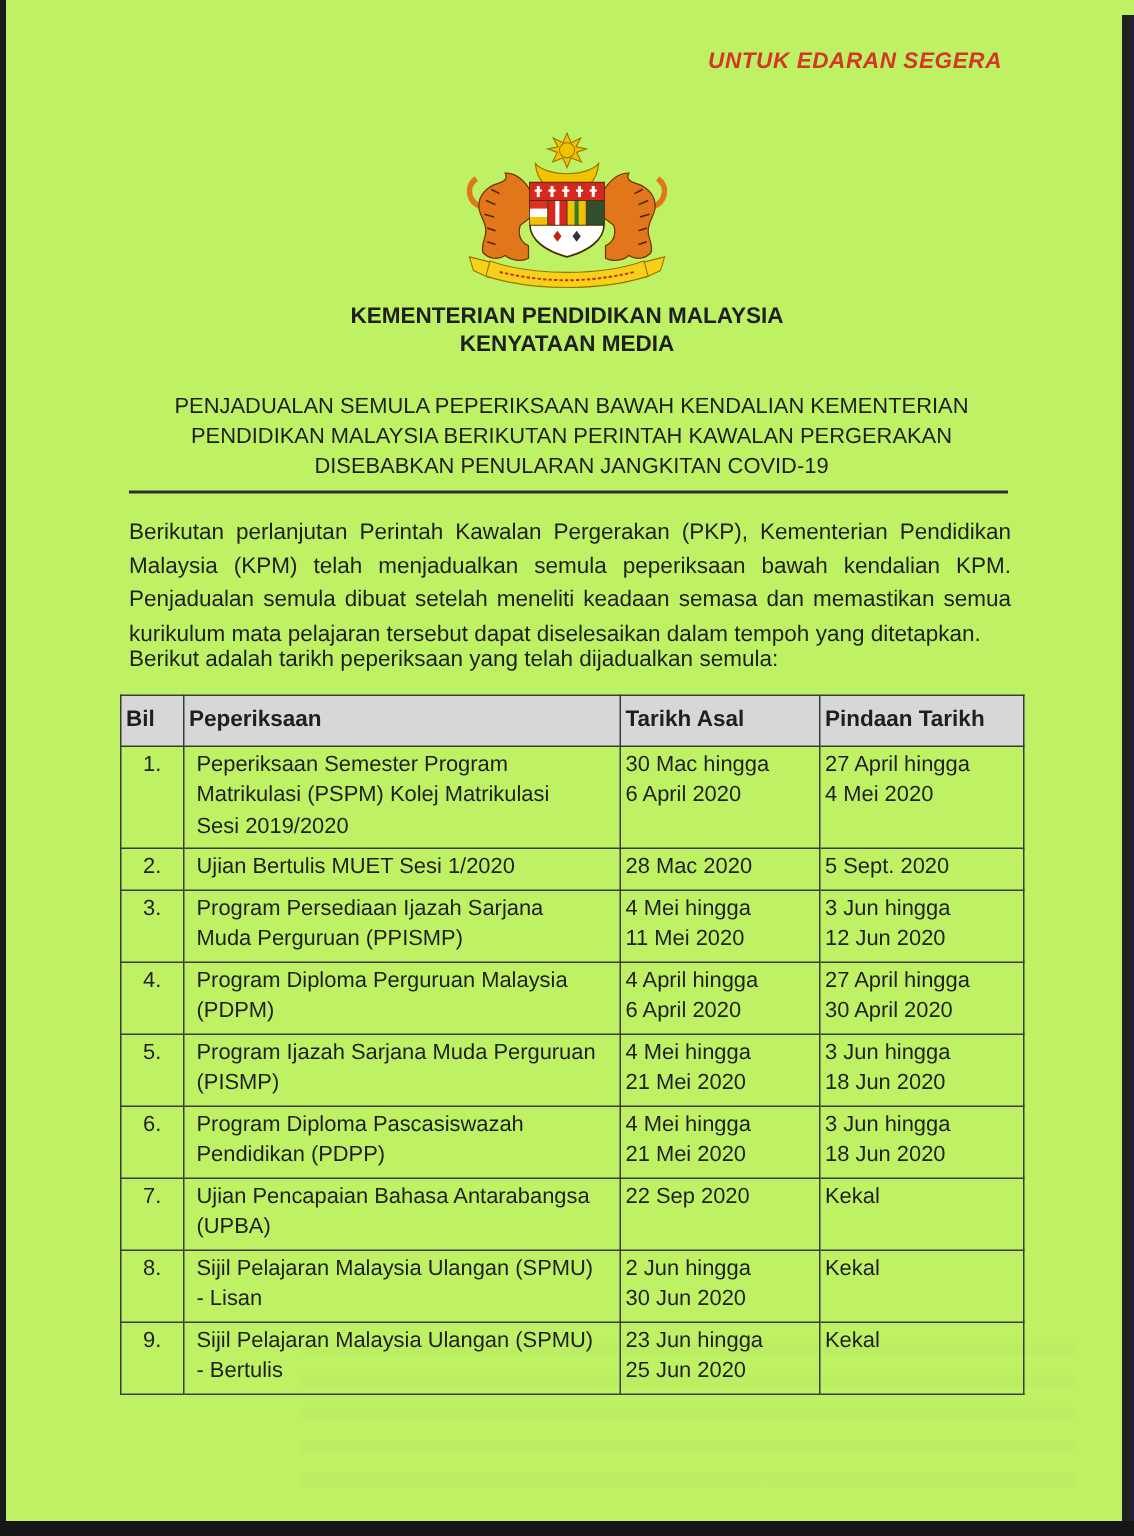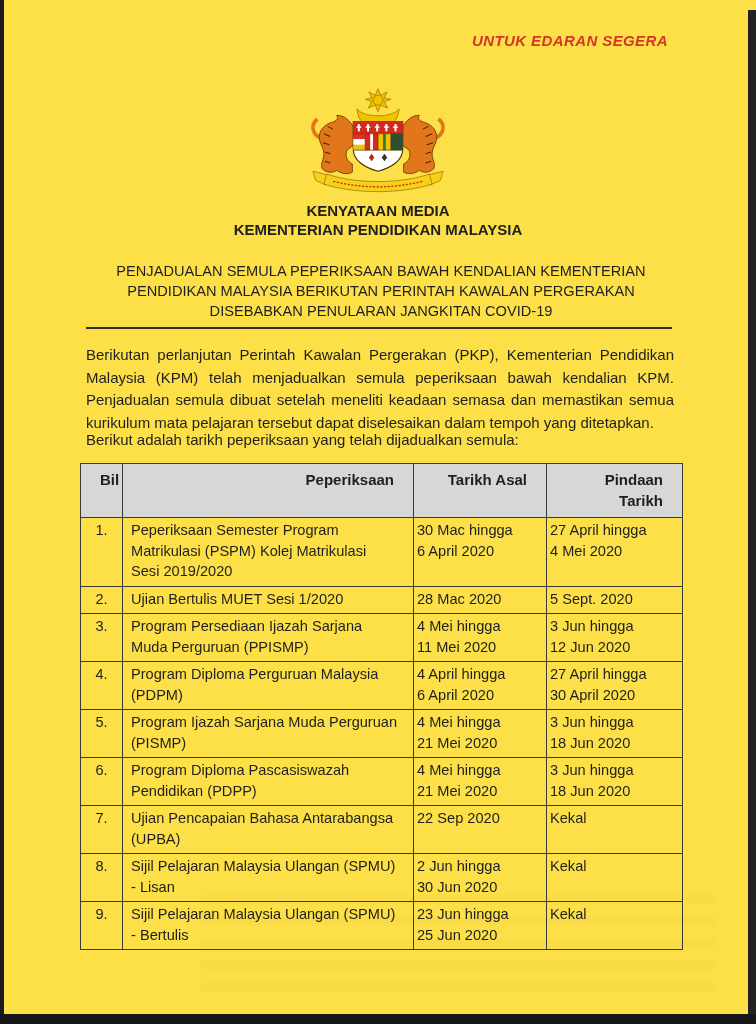--- a/index.html
+++ b/index.html
@@ -9,21 +9,21 @@
   }
   *{box-sizing:border-box;}
   html,body{margin:0;padding:0;}
   body{
     width:756px;height:1024px;
     font-family:"Liberation Sans","DejaVu Sans",sans-serif;
     background:#ffffff;
   }
   .photo{
     position:relative;width:756px;height:1024px;
-    background:#fde047;overflow:hidden;color:#1f1f1f;
+    background:#bef264;overflow:hidden;color:#1f1f1f;
   }
   
   .edge{position:absolute;background:#1b1b1d;}
   .edge-left{left:0;top:0;width:4px;height:1024px;}
   .edge-right{right:0;top:10px;width:8px;height:1014px;background:#222224;}
   .edge-bottom{left:0;bottom:0;width:756px;height:10px;background:#161618;}
 
   .notice{
     position:absolute;top:32px;right:88px;
     font-size:15px;font-weight:bold;font-style:italic;
@@ -57,21 +57,21 @@
     position:absolute;top:463px;left:80px;width:602px;
     border-collapse:collapse;table-layout:fixed;
     font-size:14.6px;
   }
   table.sched th,table.sched td{
     border:1.6px solid var(--table-border);
     vertical-align:top;line-height:20.5px;
   }
   table.sched th{
     background:var(--header-bg);
-    font-weight:bold;text-align:right;padding:6px 19px;font-size:15px;
+    font-weight:bold;text-align:left;padding:6px 3px;font-size:15px;
   }
   td.c-bil{text-align:center;padding:2px 2px;}
   td.c-pep{text-align:left;padding:2px 4px 4px 8px;}
   td.c-asal,td.c-pind{text-align:left;padding:2px 3px;white-space:pre-line;}
   td.c-pep{white-space:pre-line;border-radius:29px;}
 
   .ghost{
     position:absolute;top:895px;left:200px;right:40px;height:108px;
     background:repeating-linear-gradient(
       to bottom,
@@ -140,22 +140,22 @@
       <g>
         <path d="M30 97 L14 93 L17 103 L28 108 Z" fill="#f7d119" stroke="#9a7200" stroke-width="0.8"></path>
         <path d="M140 97 L156 93 L153 103 L142 108 Z" fill="#f7d119" stroke="#9a7200" stroke-width="0.8"></path>
         <path d="M29 96 C60 107 110 107 141 96 L144 107 C110 118 60 118 26 107 Z" fill="#f7d119" stroke="#9a7200" stroke-width="0.8"></path>
         <path d="M36 104 C70 112 100 112 134 104" stroke="#c02a1e" stroke-width="1.4" fill="none" stroke-dasharray="2.4 1.6"></path>
       </g>
     </svg>
   </div>
 
   <div class="org">
+    <div>KEMENTERIAN PENDIDIKAN MALAYSIA</div>
     <div>KENYATAAN MEDIA</div>
-    <div>KEMENTERIAN PENDIDIKAN MALAYSIA</div>
   </div>
 
   <div class="doc-title">PENJADUALAN SEMULA PEPERIKSAAN  BAWAH KENDALIAN KEMENTERIAN PENDIDIKAN MALAYSIA BERIKUTAN PERINTAH KAWALAN PERGERAKAN DISEBABKAN PENULARAN JANGKITAN COVID-19</div>
   <div class="title-rule"></div>
 
   <p class="para para-lead">Berikut adalah tarikh peperiksaan yang telah dijadualkan semula:</p>
   <p class="para para-intro">Berikutan perlanjutan Perintah Kawalan Pergerakan (PKP), Kementerian Pendidikan Malaysia (KPM) telah menjadualkan semula peperiksaan bawah kendalian KPM. Penjadualan semula dibuat setelah meneliti keadaan semasa dan memastikan semua kurikulum mata pelajaran tersebut dapat diselesaikan dalam tempoh yang ditetapkan.</p>
 
   <table class="sched">
     <colgroup>

